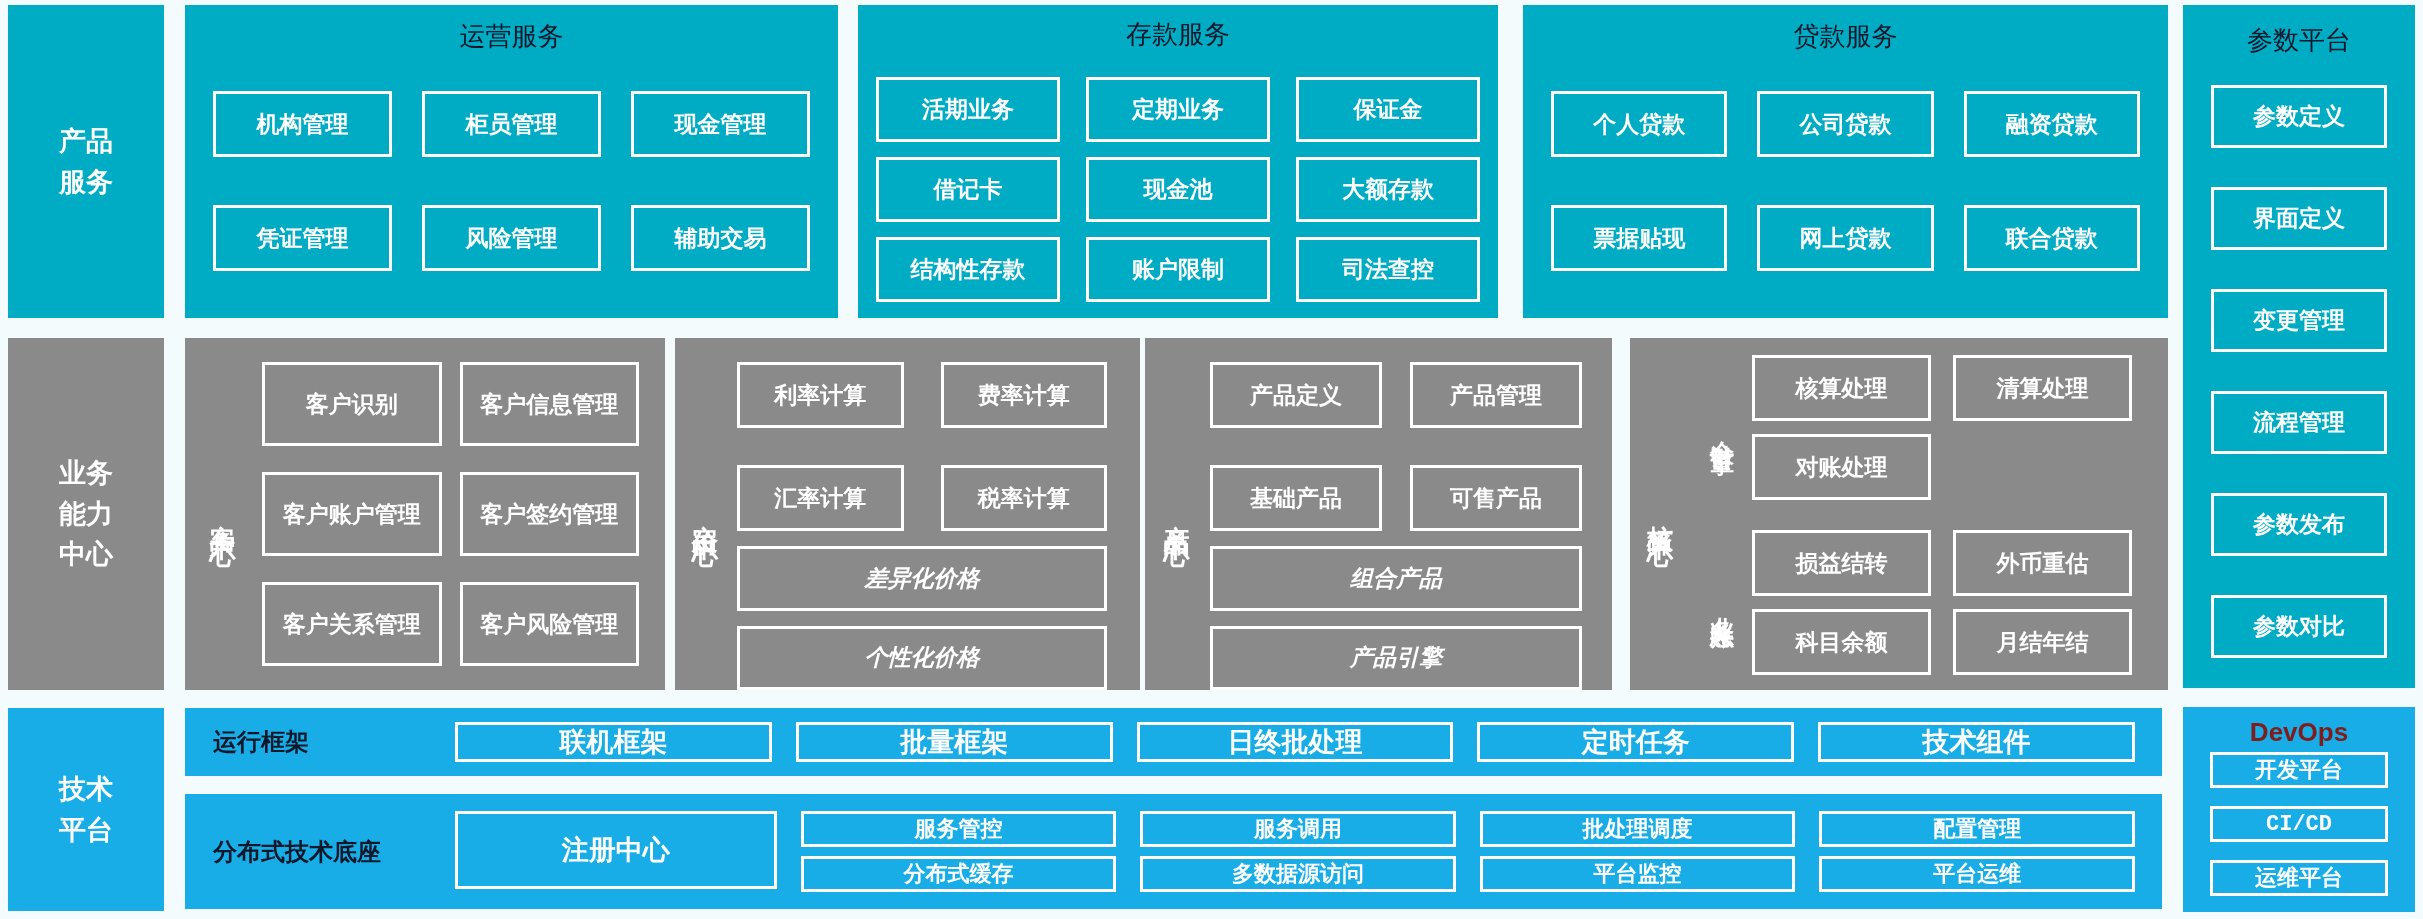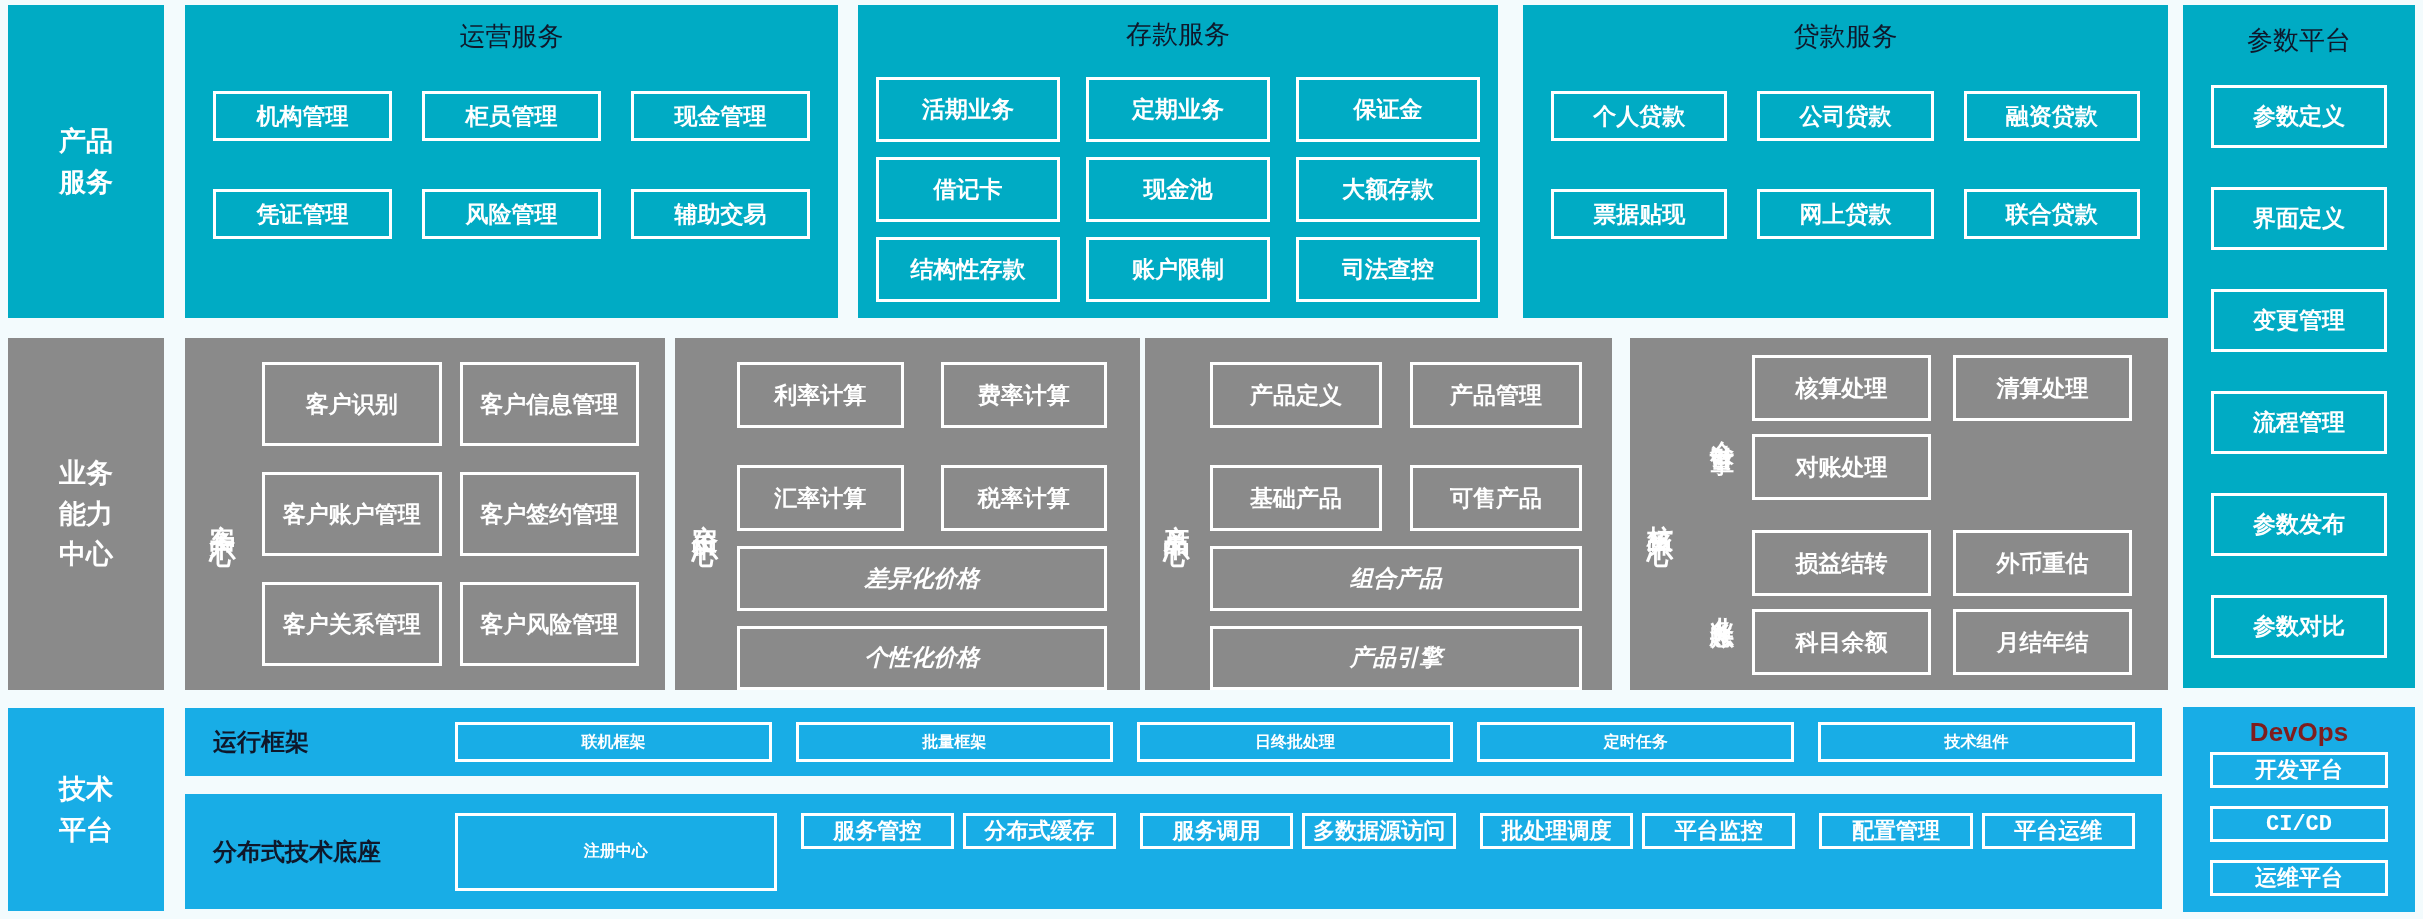--- a/index.html
+++ b/index.html
@@ -14,21 +14,21 @@
   .rail-text { width:60px; color:#fff; font-weight:bold; font-size:27px; line-height:1.5;
                text-align:center; word-break:break-all; }
 
   .sec-title { color:#0f172a; font-weight:normal; font-size:26px; text-align:center; line-height:30px; }
   .box { border:3px solid #fff; color:#fff; display:flex; align-items:center; justify-content:center;
          font-weight:bold; font-size:23px; text-align:center; box-sizing:border-box; }
 
   
   .sec-pad2 { padding:16px 28px 0; }
   .grid2x3 { display:grid; grid-template-columns:repeat(3,1fr); column-gap:30px; row-gap:48px; margin-top:40px; }
-  .grid2x3 .box { height:50px; }
+  .grid2x3 .box { height:66px; }
   .sec-pad3 { padding:14px 18px 0; }
   .grid3x3 { display:grid; grid-template-columns:repeat(3,1fr); column-gap:26px; row-gap:15px; margin-top:28px; }
   .grid3x3 .box { height:65px; }
 
   
   .col-panel { display:flex; flex-direction:column; align-items:center; padding-top:20px; }
   .param-list { display:flex; flex-direction:column; gap:39px; margin-top:30px; }
   .param-list .box { width:176px; height:63px; }
 
   
@@ -49,23 +49,23 @@
   .acc-content { flex:1; display:flex; flex-direction:column; margin-top:17px; gap:30px; }
   .acc-group { display:flex; }
   .acc-grid { flex:1; display:grid; grid-template-columns:1fr 1fr; column-gap:22px; row-gap:13px; }
   .acc-grid .box { height:66px; }
   .group-vlabel { font-size:24px; letter-spacing:3px; }
 
   
   .bar { display:flex; align-items:center; padding:0 27px 0 28px; }
   .bar-label { width:242px; color:#0f172a; font-weight:bold; font-size:24px; flex-shrink:0; }
   .bar-items { flex:1; display:flex; gap:24px; }
-  .bar-items .box { flex:1; height:40px; font-size:16px; }
+  .bar-items .box { flex:1; height:40px; font-size:27px; }
   .registry-box { height:78px !important; }
-  .stack-col { flex:1; display:flex; flex-direction:row; gap:9px; justify-content:center; }
+  .stack-col { flex:1; display:flex; flex-direction:column; gap:9px; justify-content:center; }
   .stack-col .box { height:36px; font-size:22px; }
 
   
   .devops-title { color:#7f1d1d; font-weight:bold; font-size:26px; margin-bottom:4px; }
   .devops-list { display:flex; flex-direction:column; gap:18px;font-family:Liberation Mono, monospace; }
   .devops-list .box { width:178px; height:36px; font-size:22px; }
 </style>
 </head>
 <body>
 

